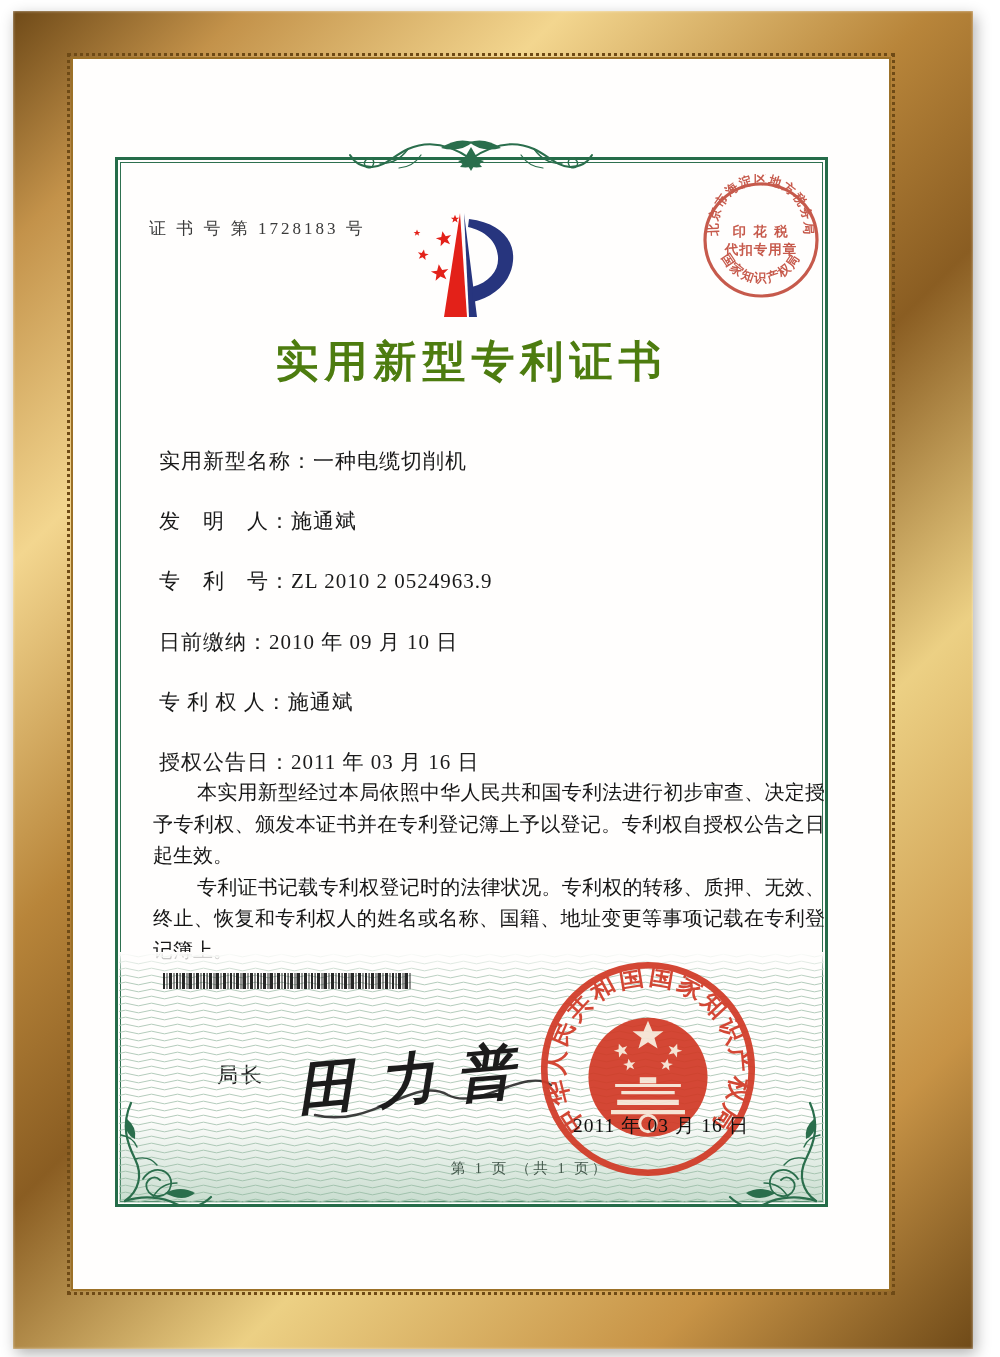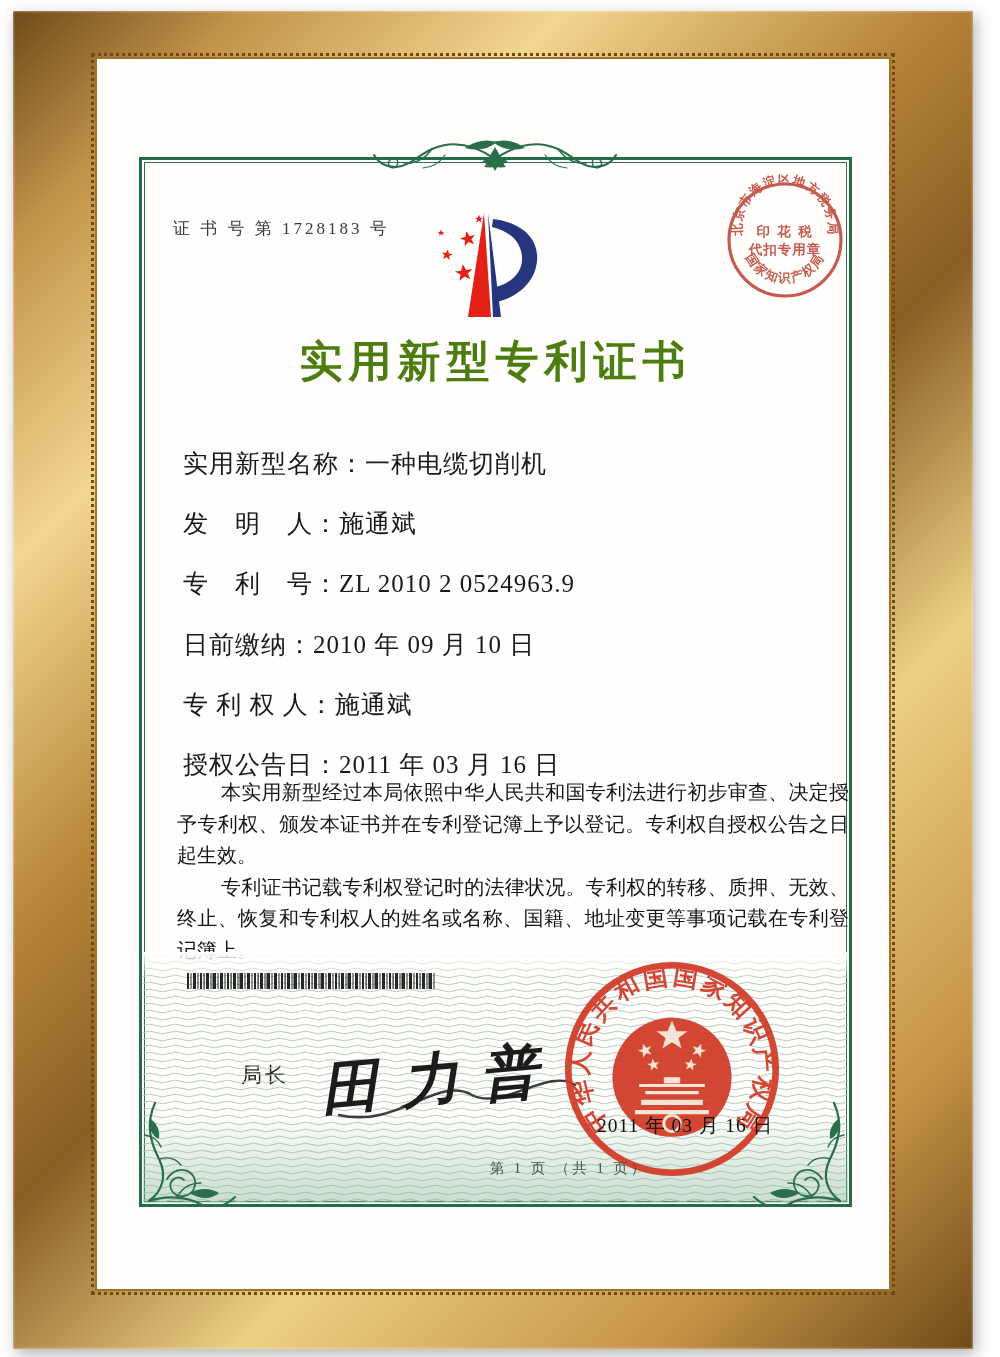--- a/index.html
+++ b/index.html
@@ -1,41 +1,41 @@
 <!DOCTYPE html>
 <html><head>
 <meta charset="utf-8">
 <style>
   html,body{margin:0;padding:0;background:#ffffff;}
   .stage{position:relative;width:1000px;height:1357px;background:#fff;overflow:hidden;
          font-family:"Liberation Serif","DejaVu Serif",serif;}
   
   .frame{position:absolute;left:13px;top:11px;width:960px;height:1338px;box-sizing:border-box;
-         padding:46px 82px 58px 82px;
+         padding:46px 82px 58px 58px;
          background:linear-gradient(135deg,#6f4a18 0%,#c3924a 10%,#f3d68f 24%,#b8853a 40%,
                     #8a5d22 52%,#ecd084 68%,#c79346 86%,#6f4a18 100%);
          box-shadow:3px 5px 14px rgba(0,0,0,.30), inset 0 0 3px rgba(255,255,255,.65);}
   .paper{position:relative;width:100%;height:100%;background:#fffefd;
          outline:3px dotted #6e4a16;outline-offset:1px;border:2px solid #9c7128;box-sizing:border-box;}
   
   .green-box{position:absolute;left:42px;top:98px;width:713px;height:1050px;box-sizing:border-box;
              border:3px solid #256c49;}
   .green-box-inner{position:absolute;inset:2px;border:1px solid #2e7050;}
   
   .cert-no{position:absolute;left:76px;top:158px;font-size:17px;letter-spacing:3px;color:#3a3a3a;}
   .title{position:absolute;left:42px;top:274px;width:713px;text-align:center;
          font-size:43px;font-weight:bold;letter-spacing:6px;color:#4d7c0f;}
-  .field{position:absolute;left:86px;font-size:25px;color:#1a1a1a;letter-spacing:1px;white-space:nowrap;}
+  .field{position:absolute;left:86px;font-size:21px;color:#1a1a1a;letter-spacing:1px;white-space:nowrap;}
   .f0{top:388px}.f1{top:448px}.f2{top:508px}.f3{top:569px}.f4{top:629px}.f5{top:689px}
   .paras{position:absolute;left:80px;top:718px;width:672px;font-size:20px;line-height:31.5px;
          text-align:justify;color:#161616;}
   .paras p{margin:0;text-indent:2.2em;}
   .juzhang{position:absolute;left:144px;top:1002px;font-size:21px;letter-spacing:3px;color:#222;}
   .seal-date{position:absolute;left:500px;top:1053px;font-size:19.5px;letter-spacing:1px;color:#101010;z-index:6;}
-  .footer{position:absolute;left:50px;top:1100px;width:844px;text-align:center;
+  .footer{position:absolute;left:35px;top:1100px;width:844px;text-align:center;
           font-size:14.5px;letter-spacing:3px;color:#42564a;z-index:5;}
   svg{display:block}
   .abs{position:absolute;}
 </style>
 </head>
 <body>
 
 <div class="stage">
   <div class="frame">
     <div class="paper">

